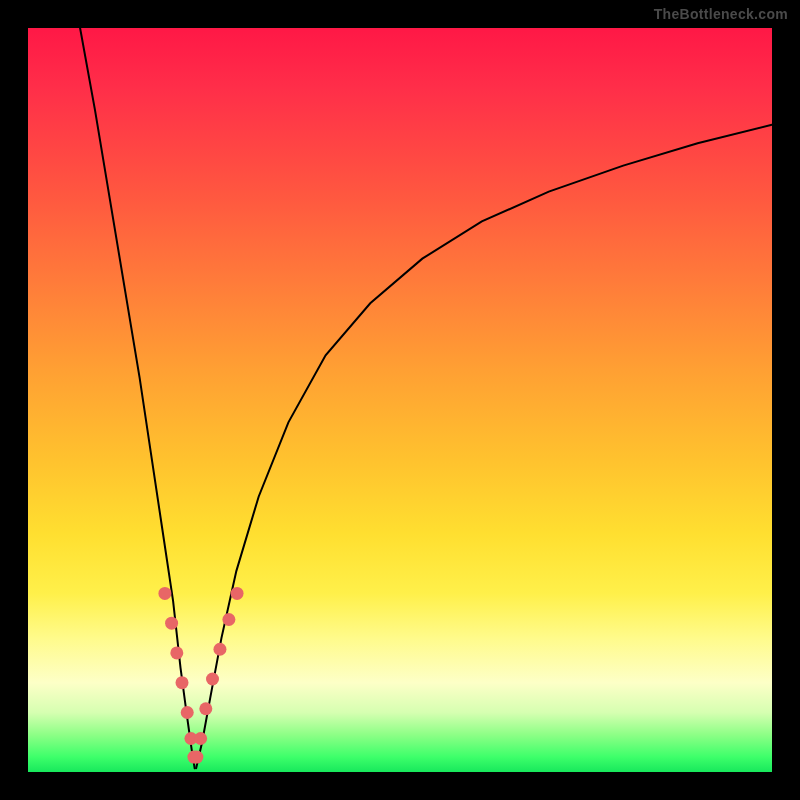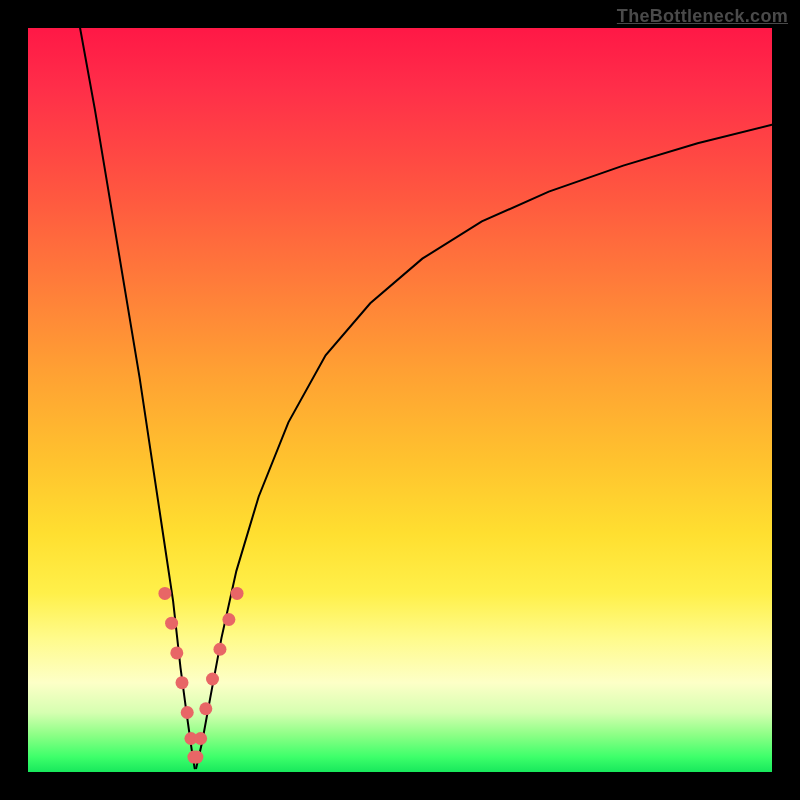--- a/index.html
+++ b/index.html
@@ -57,25 +57,24 @@
     left: 0;
     top: 0;
     width: 744px;
     height: 744px;
   }
   .watermark {
     position: absolute;
     top: 6px;
     right: 12px;
     color: #4a4a4a;
-    font-size: 18px;
+    font-size: 14px;
     font-weight: 600;
     letter-spacing: 0.3px;
     user-select: none;
-    text-decoration: underline;
   }
 </style>
 </head>
 <body>
 
 <div class="frame">
   <div class="plot">
     <div class="gradient"></div>
     <svg class="curves" viewBox="0 0 744 744" preserveAspectRatio="none">
       <g id="curve-group">

